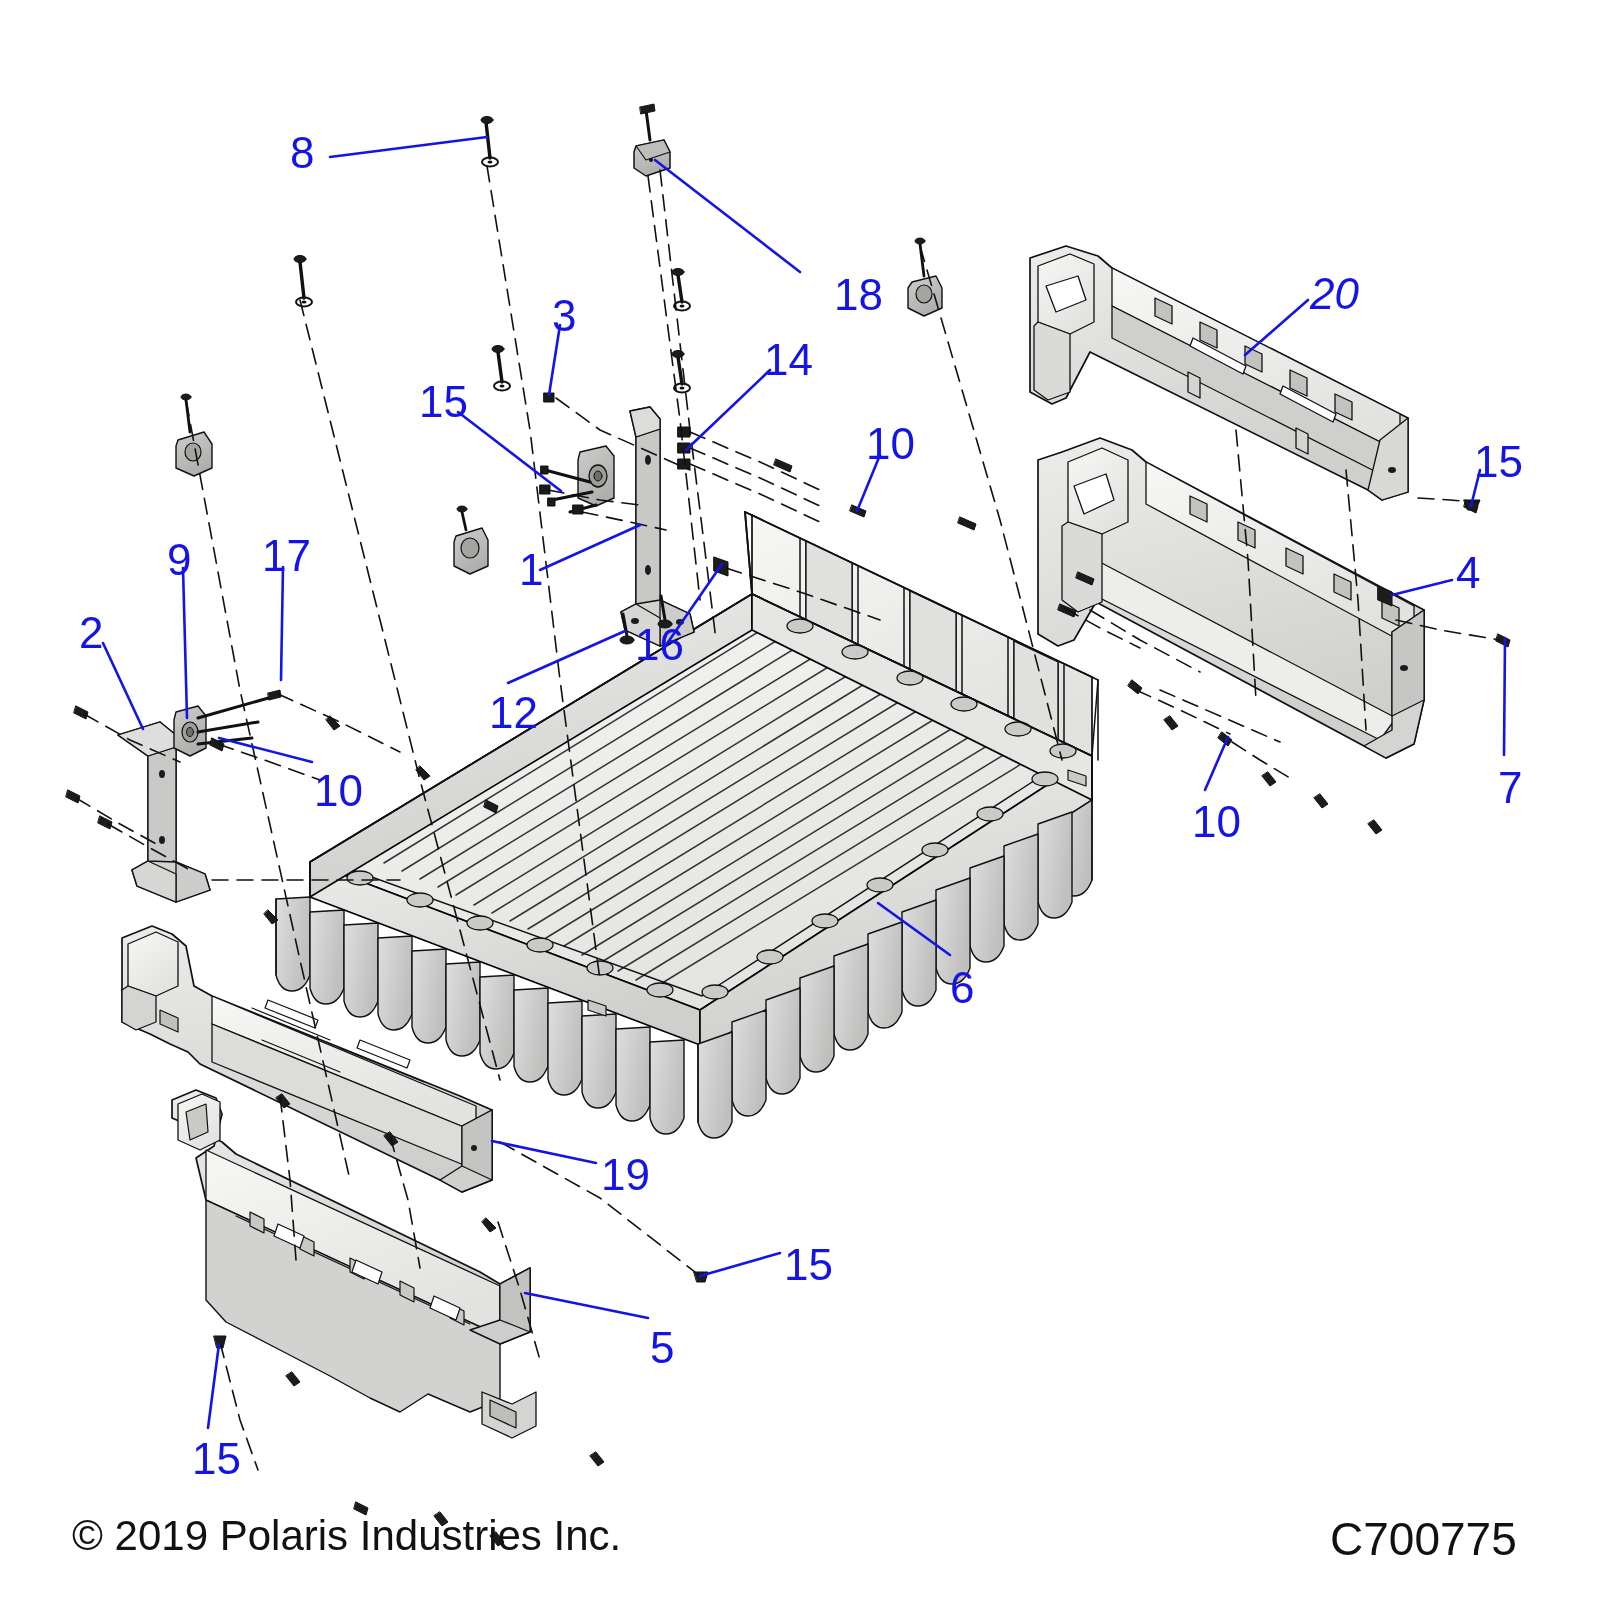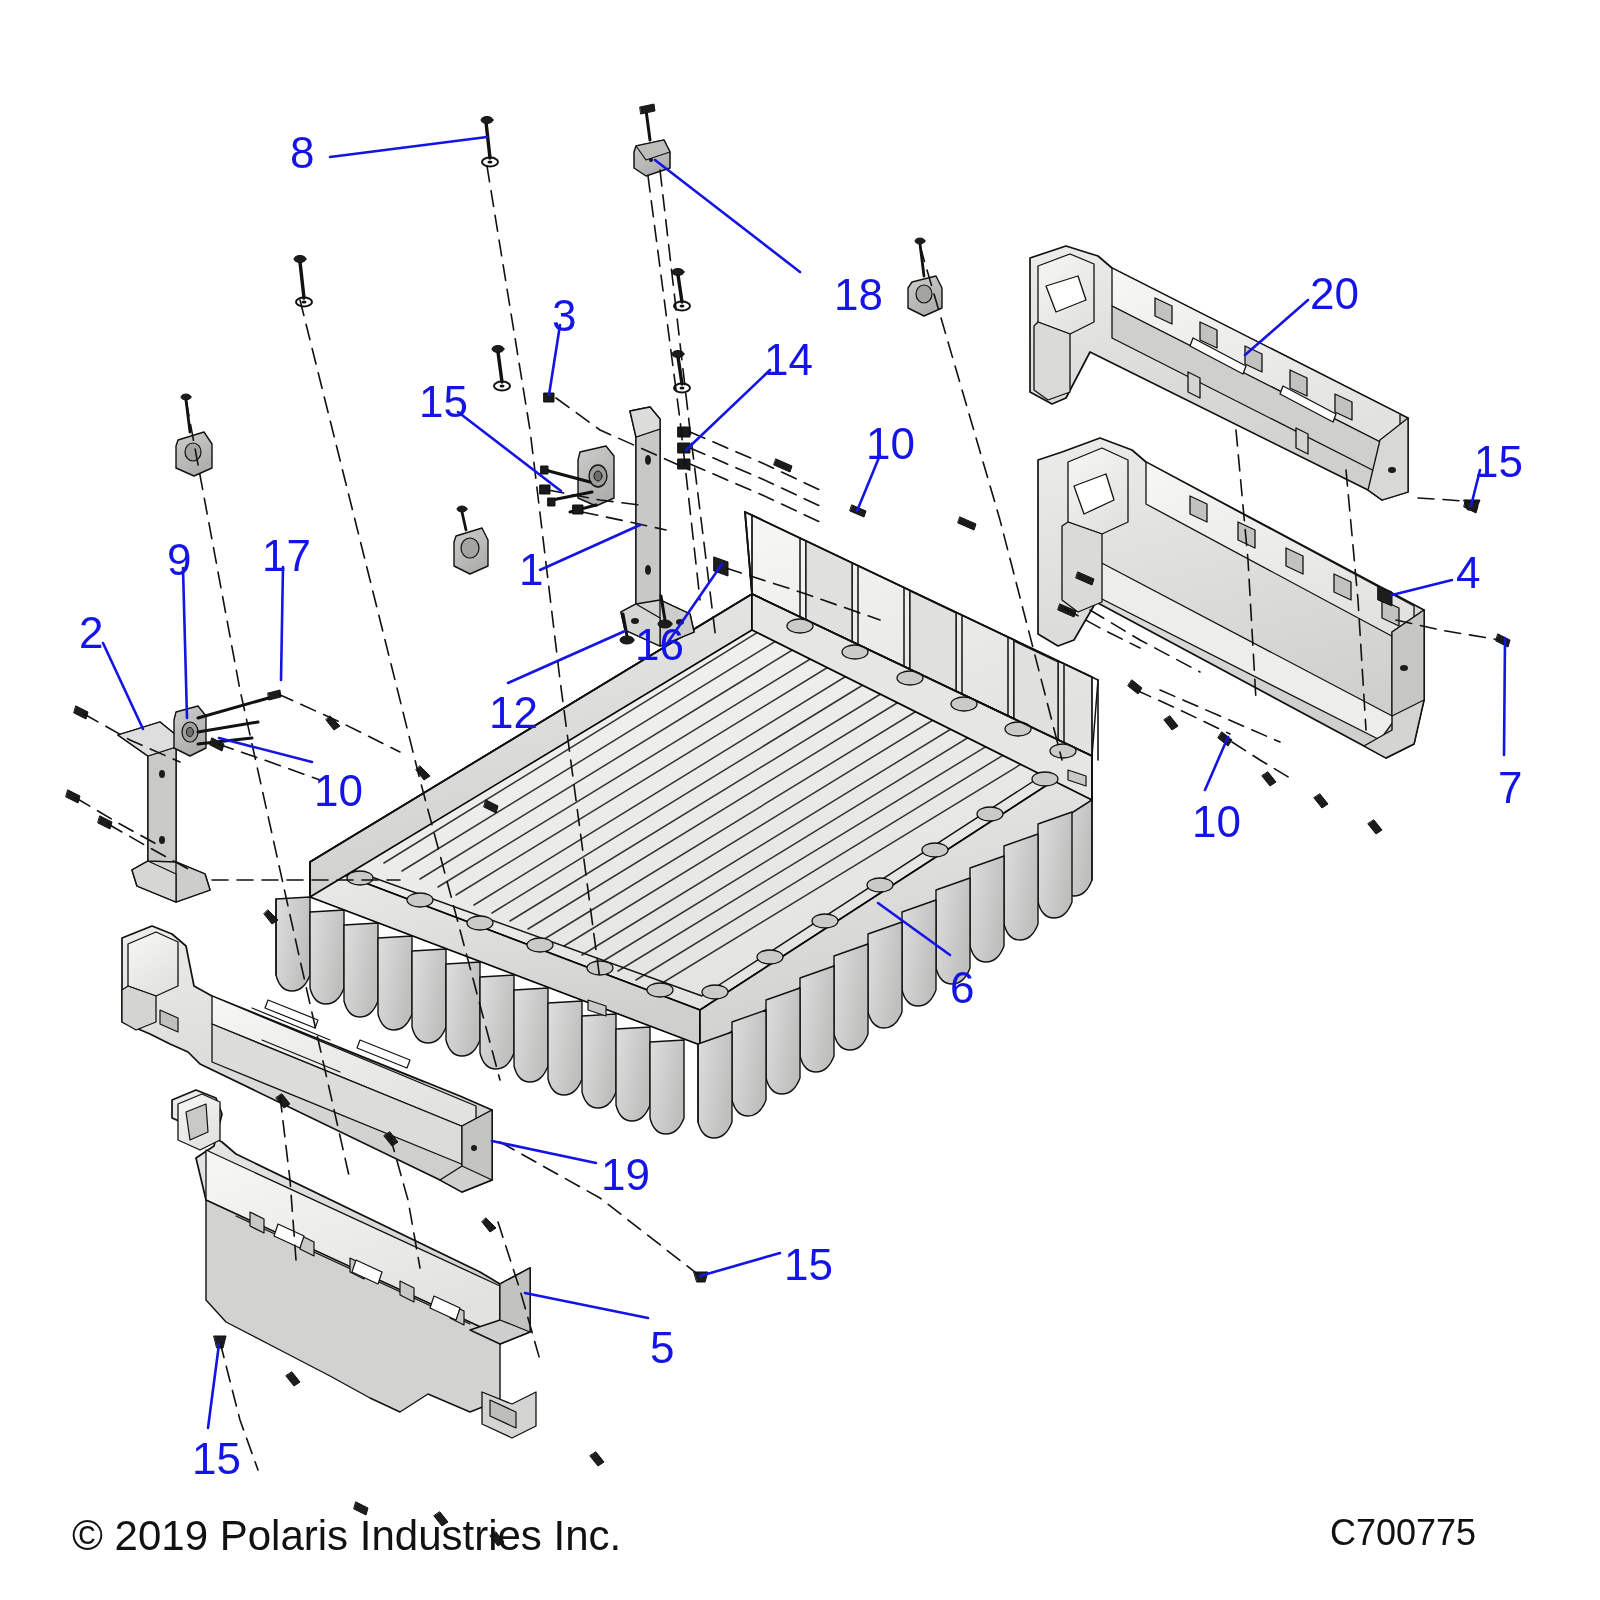--- a/index.html
+++ b/index.html
@@ -6,21 +6,21 @@
   html,body{margin:0;padding:0;background:#ffffff;}
   body{width:1600px;height:1600px;position:relative;overflow:hidden;
        font-family:"Liberation Sans","DejaVu Sans",sans-serif;}
   #stage{position:absolute;left:0;top:0;width:1600px;height:1600px;}
   svg.layer{position:absolute;left:0;top:0;width:1600px;height:1600px;}
   .callout{position:absolute;color:#1414e6;font-size:44px;font-weight:400;
            line-height:1;letter-spacing:0px;white-space:nowrap;
            font-family:"Liberation Sans","DejaVu Sans",sans-serif;}
   #copyright{position:absolute;left:72px;top:1512px;font-size:42px;color:#111;
              white-space:nowrap;font-family:"Liberation Sans","DejaVu Sans",sans-serif;}
-  #partno{position:absolute;left:1330px;top:1512px;font-size:36px;color:#111;
+  #partno{position:absolute;left:1330px;top:1512px;font-size:46px;color:#111;
           white-space:nowrap;font-family:"Liberation Sans","DejaVu Sans",sans-serif;}
 </style>
 </head>
 <body>
 
 <div id="stage">
 
   <svg class="layer" viewBox="0 0 1600 1600">
     <defs>
       <linearGradient id="gFace" x1="0" y1="0" x2="0.3" y2="1">
@@ -505,21 +505,21 @@
         <polyline points="596,1163 492,1141"></polyline>
         <polyline points="780,1253 700,1276"></polyline>
         <polyline points="648,1318 525,1293"></polyline>
         <polyline points="208,1428 219,1344"></polyline>
       </g>
   </svg>
 
   <div id="callout-layer">
       <div class="callout" style="left: 290px; top: 131px;">8</div>
       <div class="callout" style="left: 806px; top: 273px; margin-left: 28px;">18</div>
-      <div class="callout" style="left: 1310px; top: 272px;">20</div>
+      <div class="callout" style="left: 1310px; top: 272px; font-style: italic;">20</div>
       <div class="callout" style="left: 552px; top: 294px;">3</div>
       <div class="callout" style="left: 764px; top: 338px;">14</div>
       <div class="callout" style="left: 419px; top: 380px;">15</div>
       <div class="callout" style="left: 866px; top: 422px;">10</div>
       <div class="callout" style="left: 1474px; top: 440px;">15</div>
       <div class="callout" style="left: 167px; top: 538px;">9</div>
       <div class="callout" style="left: 262px; top: 534px;">17</div>
       <div class="callout" style="left: 519px; top: 548px;">1</div>
       <div class="callout" style="left: 1456px; top: 551px;">4</div>
       <div class="callout" style="left: 79px; top: 611px;">2</div>

